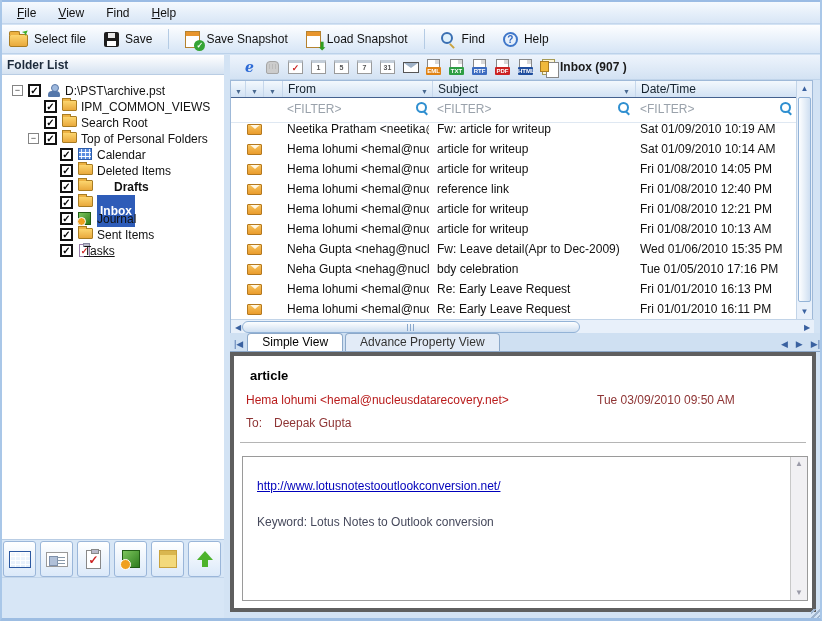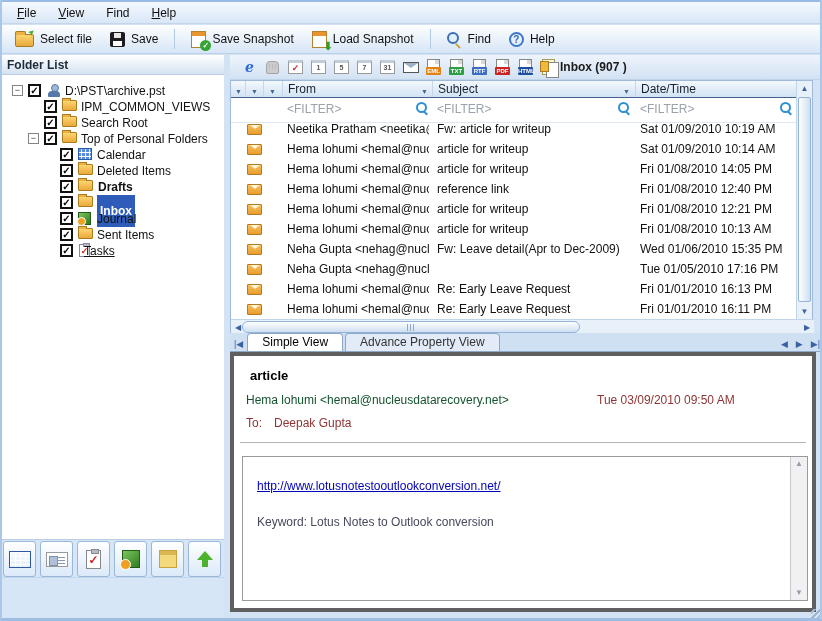--- a/index.html
+++ b/index.html
@@ -11,21 +11,21 @@
   }
   
   .menubar{position:absolute;left:0;top:0;width:100%;height:24px;
     background:linear-gradient(#f5f9fe,#d8e6f6);border-top:2px solid #9abbe4;border-bottom:1px solid #c3d6ec;
     display:flex;align-items:center;padding-left:4px;}
   .menu-item{display:inline-block;padding:2px 11px;cursor:default;}
   .menu-item.accel::first-letter{text-decoration:underline;}
   
   .toolbar{position:absolute;left:0;top:25px;width:100%;height:29px;
     background:linear-gradient(#fdfeff,#d6e5f6);border-bottom:1px solid #bcd2ea;
-    display:flex;align-items:center;padding-left:6px;gap:4px;}
+    display:flex;align-items:center;gap:4px;}
   .tbtn{display:flex;align-items:center;gap:6px;padding:2px 7px;border-radius:3px;}
   .tsep{width:1px;height:20px;background:#b4cbe4;margin:0 5px;}
   
   .ico{display:inline-block;position:relative;vertical-align:middle;}
   .ico-folder{width:19px;height:13px;background:linear-gradient(#fcd56e,#e9a93c);border:1px solid #a97c22;border-radius:2px;margin-top:3px;}
   .ico-folder::before{content:"";position:absolute;top:-4px;left:-1px;width:9px;height:3px;background:#edb242;border:1px solid #a97c22;border-bottom:none;border-radius:2px 2px 0 0;}
   .ico-folder::after{content:"➤";position:absolute;right:-2px;top:-7px;color:#3fae2a;font-size:8px;transform:rotate(-40deg);}
   .ico-floppy{width:15px;height:15px;background:#1d1d1d;border-radius:2px;}
   .ico-floppy::before{content:"";position:absolute;top:1px;left:4px;width:7px;height:5px;background:#e8e8e8;}
   .ico-floppy::after{content:"";position:absolute;bottom:1px;left:3px;width:9px;height:5px;background:#fff;}
@@ -145,21 +145,21 @@
   .tabstrip{position:absolute;left:0;top:278px;width:100%;height:19px;background:#cfe0f2;
     border-bottom:1px solid #8ca8c9;display:flex;align-items:flex-end;}
   .tabnav{color:#3a61a0;font-size:9px;padding:0 4px 2px 4px;}
   .tab{height:18px;line-height:17px;padding:0 14px;border:1px solid #8ca8c9;border-bottom:none;
     border-radius:4px 4px 0 0;background:#e2ebf7;color:#333;margin-right:2px;}
   .tab.active{background:#fff;font-weight:normal;color:#000;}
   .tab-spacer{flex:1;}
   
   .preview{position:absolute;left:0;top:297px;width:586px;height:260px;background:#fff;border:4px solid #5f5f5f;}
   .pv-subject{position:absolute;left:16px;top:12px;font-size:13px;font-weight:bold;color:#000;}
-  .pv-from{position:absolute;left:12px;top:37px;color:#14532d;}
+  .pv-from{position:absolute;left:12px;top:37px;color:#b91c1c;}
   .pv-date{position:absolute;left:363px;top:37px;color:#8e3434;}
   .pv-tolabel{position:absolute;left:12px;top:60px;color:#8e3434;}
   .pv-to{position:absolute;left:40px;top:60px;color:#8e3434;}
   .pv-hr{position:absolute;left:6px;top:86px;width:566px;border-top:1px solid #b5b5b5;}
   .pv-body{position:absolute;left:8px;top:100px;width:566px;height:145px;background:#fff;border:1px solid #9a9a9a;}
   .pv-link{position:absolute;left:14px;top:22px;color:#0000bb;text-decoration:underline;}
   .pv-keyword{position:absolute;left:14px;top:58px;color:#46495c;}
   .bscroll{position:absolute;right:0;top:0;width:17px;height:100%;background:#f1f0f3;border-left:1px solid #c8c8c8;}
   .bscroll .sarrow{color:#9a9aa8;line-height:14px;}
   .grip{position:absolute;right:2px;bottom:1px;width:11px;height:11px;
@@ -243,21 +243,21 @@
         <span class="tlabel" style="left:95px;">Calendar</span>
       </div>
       <div class="titem" style="top:88px;">
         <span class="cb" style="left:58px;">✓</span>
         <span class="ticon ico i-folder" style="left:76px;"></span>
         <span class="tlabel" style="left:95px;">Deleted Items</span>
       </div>
       <div class="titem" style="top:104px;">
         <span class="cb" style="left:58px;">✓</span>
         <span class="ticon ico i-folder" style="left:76px;"></span>
-        <span class="tlabel bold" style="left:96px;">Drafts</span>
+        <span class="tlabel bold" style="left:112px;">Drafts</span>
       </div>
       <div class="titem" style="top:120px;">
         <span class="cb" style="left:58px;">✓</span>
         <span class="ticon ico i-folder" style="left:76px;"></span>
         <span class="tlabel sel" style="left:95px;">Inbox</span>
       </div>
       <div class="titem" style="top:136px;">
         <span class="cb" style="left:58px;">✓</span>
         <span class="ticon ico i-journal" style="left:76px;"></span>
         <span class="tlabel" style="left:95px;">Journal</span>
@@ -427,20 +427,21 @@
         </div>
         <div class="mrow" style="top:120px;">
           <span class="env-open"></span>
           <span class="c-from">Neha Gupta &lt;nehag@nucle...</span>
           <span class="c-subj">Fw: Leave detail(Apr to Dec-2009)</span>
           <span class="c-date">Wed 01/06/2010 15:35 PM</span>
         </div>
         <div class="mrow" style="top:140px;">
           <span class="env-open"></span>
           <span class="c-from">Neha Gupta &lt;nehag@nucle...</span>
+          <span class="c-subj">bdy celebration</span>
           <span class="c-date">Tue 01/05/2010 17:16 PM</span>
         </div>
         <div class="mrow" style="top:160px;">
           <span class="env-open"></span>
           <span class="c-from">Hema lohumi &lt;hemal@nucl...</span>
           <span class="c-subj">Re: Early Leave Request</span>
           <span class="c-date">Fri 01/01/2010 16:13 PM</span>
         </div>
         <div class="mrow" style="top:180px;">
           <span class="env-open"></span>

